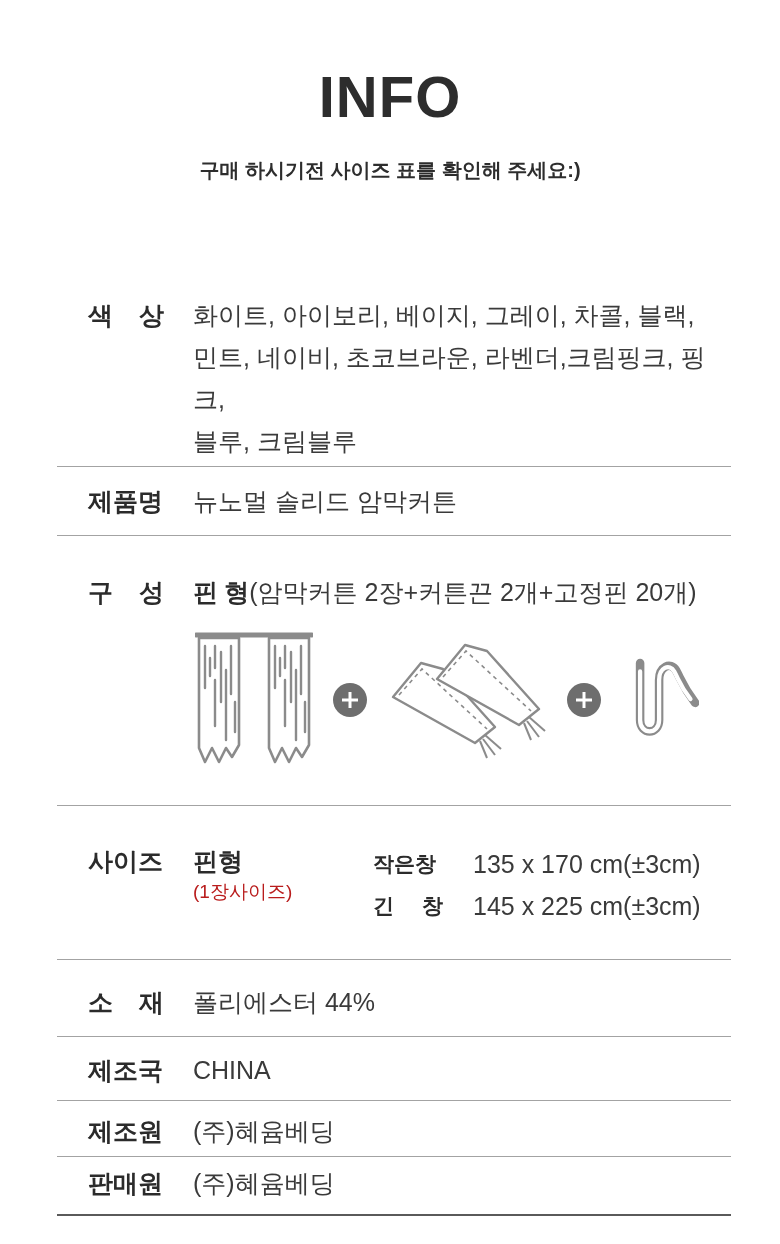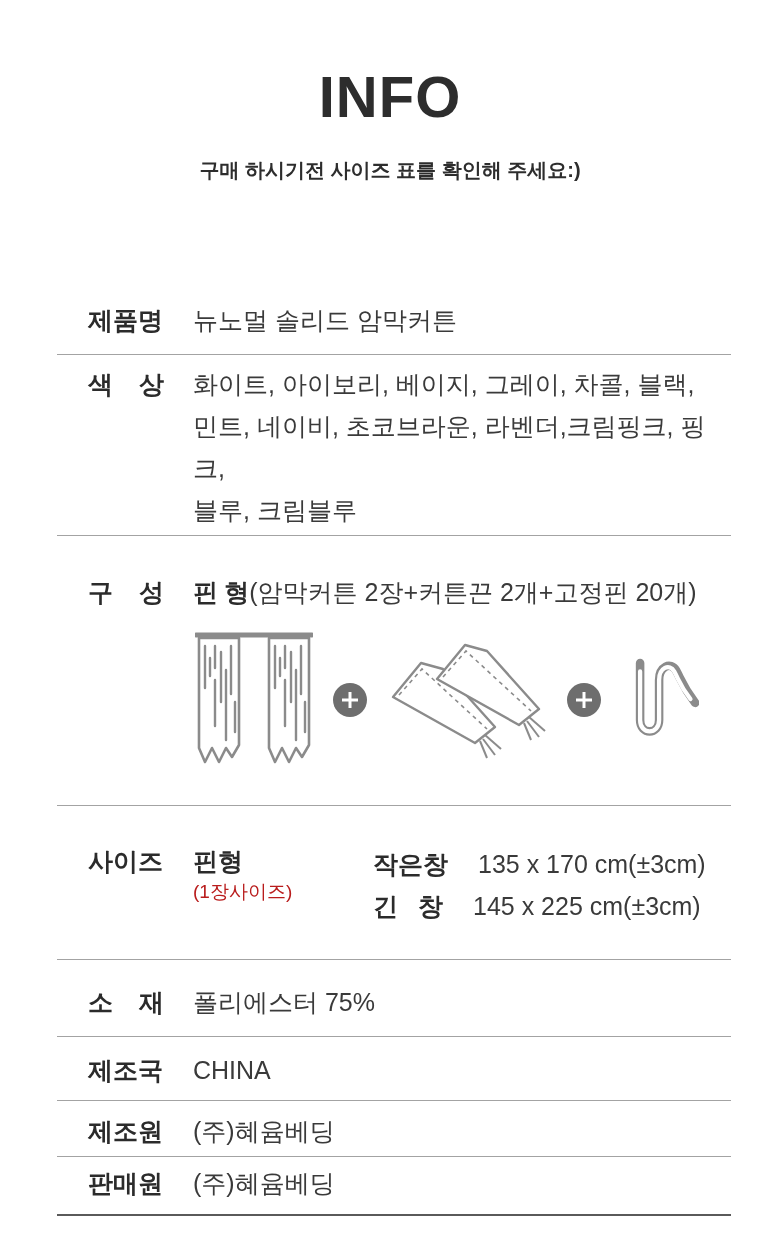--- a/index.html
+++ b/index.html
@@ -69,50 +69,50 @@
   .plus-badge + .ill-ties { margin-left:16px; }
   .plus-badge svg { width:18px; height:18px; display:block; }
   .row-size { padding-top:37px; padding-bottom:32px; }
   .size-type { width:180px; margin-left:29px; }
   .size-type-name { font-size:25px; line-height:36px; font-weight:700; color:#2b2b2b; }
   .size-type-note { font-size:19px; line-height:26px; color:#b91c1c; }
   .size-entries { }
   .size-entry { display:flex; }
   .size-entry-name {
     flex:0 0 70px;
-    font-size:25px; line-height:42px; font-weight:700; color:#2b2b2b;
+    font-size:21px; line-height:42px; font-weight:700; color:#2b2b2b;
     text-align:justify; text-align-last:justify; white-space:pre;
   }
   .size-entry-value { margin-left:30px; font-size:25px; line-height:42px; color:#3a3a3a; }
   .row-material  { padding:24px 0 16px 0; }
   .row-country   { padding:15px 0 12px 0;align-items:center; }
   .row-maker     { padding:12px 0 7px 0; }
   .row-seller    { padding:8px 0 13px 0; border-bottom:2px solid #5a5a5a; }
   .ill { stroke:#8b8b8b; fill:none; stroke-linecap:round; stroke-linejoin:round; }
 </style>
 </head>
 <body>
 
 <h1 class="page-title">INFO</h1>
 <div class="page-subtitle">구매 하시기전 사이즈 표를 확인해 주세요:)</div>
 
 <div class="info-table">
 
-  <div class="row row-product">
-    <div class="row-label">제품명</div>
-    <div class="row-value">뉴노멀 솔리드 암막커튼</div>
-  </div>
-
   <div class="row row-color">
     <div class="row-label">색 상</div>
     <div class="row-value">
       <div class="color-line">화이트, 아이보리, 베이지, 그레이, 차콜, 블랙,</div>
       <div class="color-line">민트, 네이비, 초코브라운, 라벤더,크림핑크, 핑크,</div>
       <div class="color-line">블루, 크림블루</div>
     </div>
+  </div>
+
+  <div class="row row-product">
+    <div class="row-label">제품명</div>
+    <div class="row-value">뉴노멀 솔리드 암막커튼</div>
   </div>
 
   <div class="row row-comp">
     <div class="comp-head">
       <div class="row-label">구 성</div>
       <div class="row-value">
         <span class="comp-bold">핀 형</span><span>(암막커튼 2장+커튼끈 2개+고정핀 20개)</span>
       </div>
     </div>
     <div class="comp-illustrations">
@@ -205,21 +205,21 @@
       </div>
       <div class="size-entry">
         <div class="size-entry-name">긴 창</div>
         <div class="size-entry-value">145 x 225 cm(±3cm)</div>
       </div>
     </div>
   </div>
 
   <div class="row row-material">
     <div class="row-label">소 재</div>
-    <div class="row-value">폴리에스터 75%</div>
+    <div class="row-value">폴리에스터 44%</div>
   </div>
 
   <div class="row row-country">
     <div class="row-label">제조국</div>
     <div class="row-value">CHINA</div>
   </div>
 
   <div class="row row-maker">
     <div class="row-label">제조원</div>
     <div class="row-value">(주)혜윰베딩</div>

